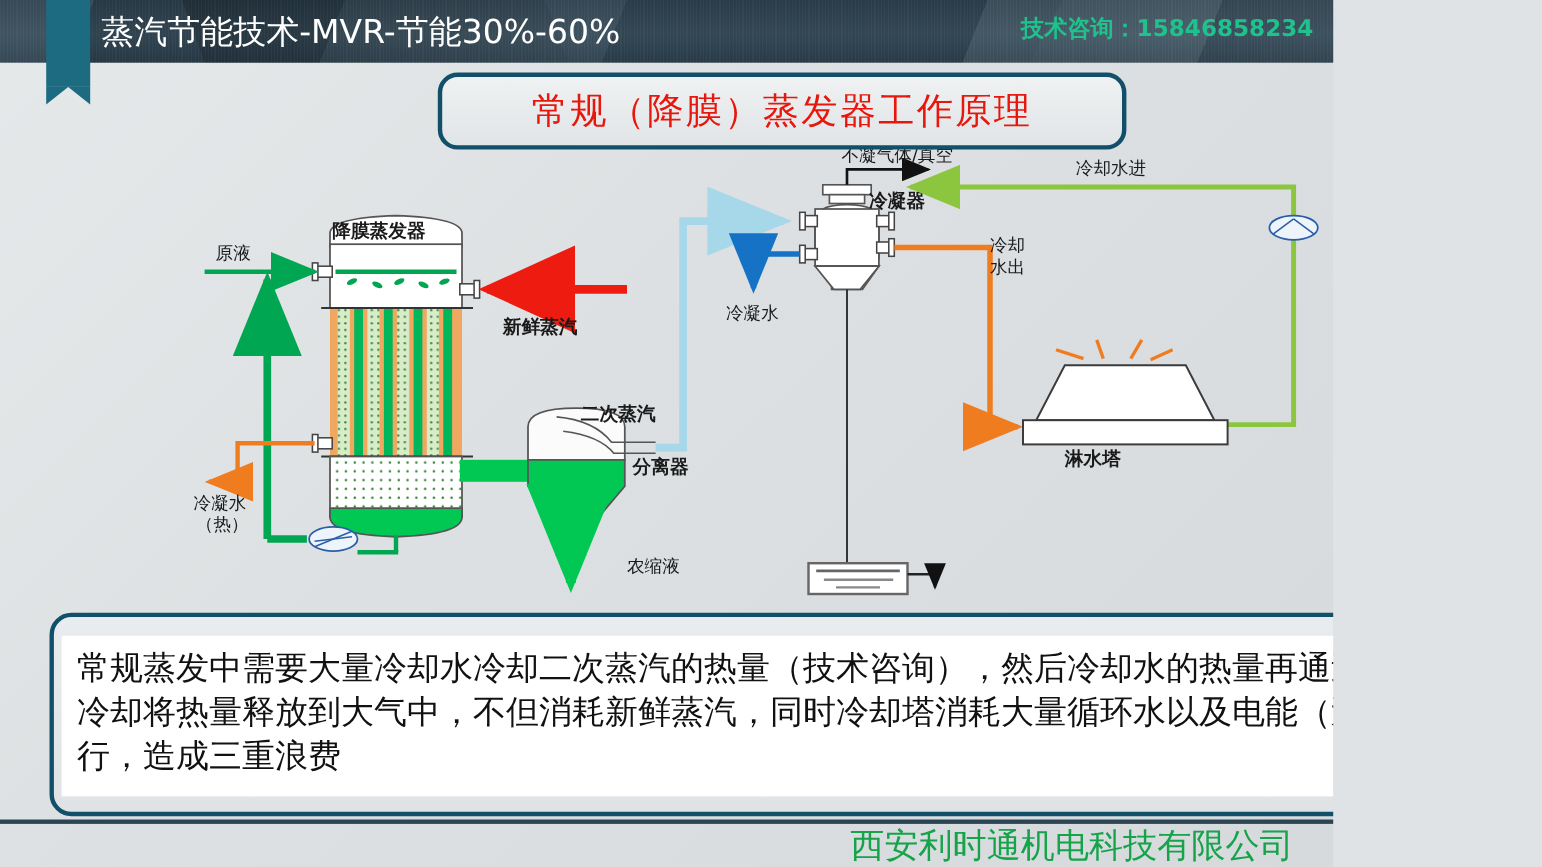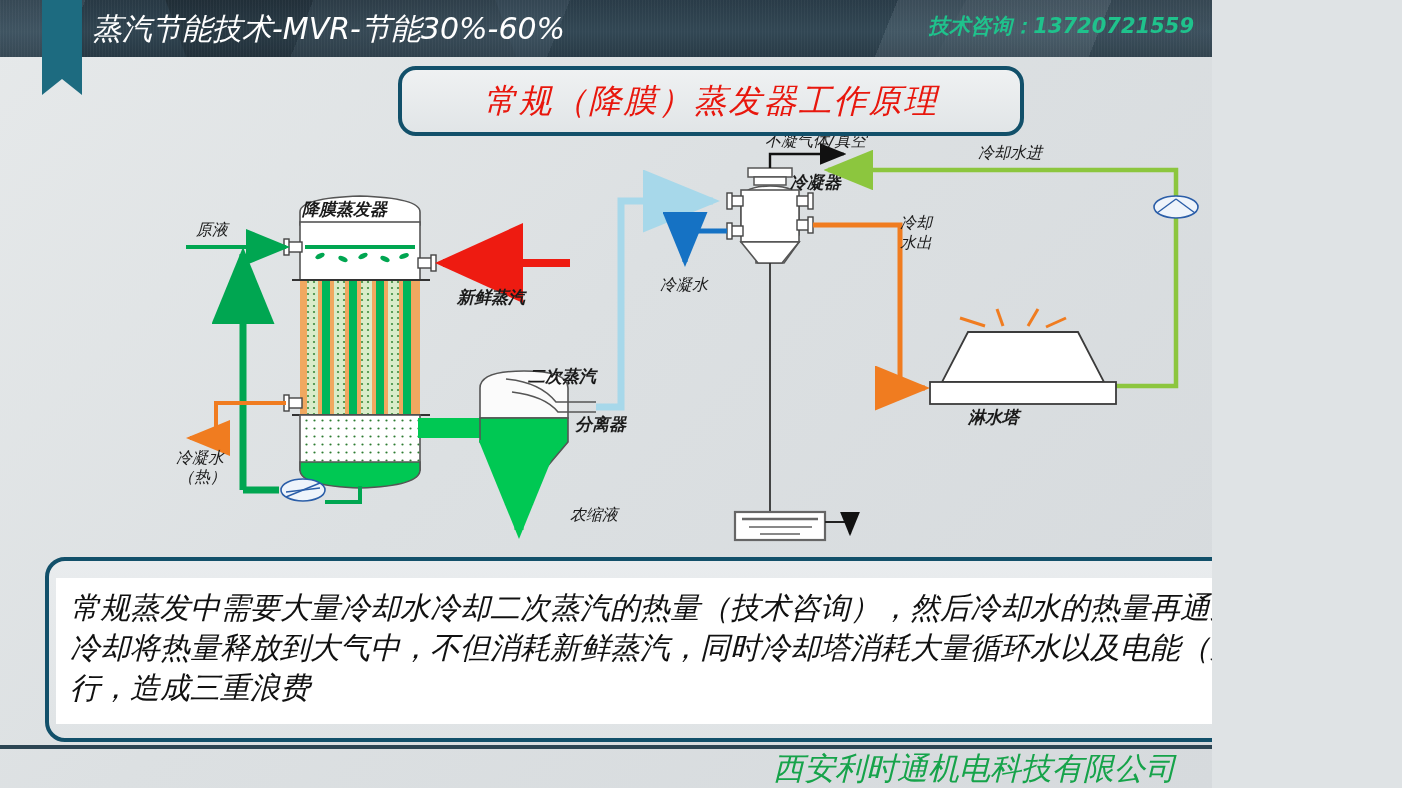--- a/index.html
+++ b/index.html
@@ -4,21 +4,20 @@
 <style>
   html,body{margin:0;padding:0;}
   body{
     width:1402px;height:788px;overflow:hidden;
     font-family:"Liberation Sans","DejaVu Sans",sans-serif;
     background:#dfe3e5;
   }
   #stage{position:relative;width:1212px;height:788px;overflow:hidden;
     background:
       linear-gradient(135deg,#e6e9ea 0%, #dce0e2 45%, #d6dadd 100%);
-    font-style: italic;
   }
 
   
   .hdr{position:absolute;left:0;top:0;width:1402px;height:57px;
     background:
       linear-gradient(112deg, rgba(255,255,255,.05) 0 6%, rgba(0,0,0,.10) 6% 22%, rgba(255,255,255,.04) 22% 40%, rgba(0,0,0,.06) 40% 63%, rgba(255,255,255,.07) 63% 78%, rgba(0,0,0,.05) 78% 100%),
       linear-gradient(180deg,#2c3f4c 0%, #354b59 55%, #2b3e4b 100%);
     overflow:hidden;}
   .hdr .facetA{position:absolute;right:0;top:-30px;width:420px;height:130px;
     background:linear-gradient(200deg, rgba(255,255,255,.09), rgba(255,255,255,0));
@@ -72,21 +71,21 @@
 
 <div id="stage">
 
   <div class="hdr">
     <div class="facetB"></div>
     <div class="facetA"></div>
     <div class="stripes"></div>
   </div>
   <div class="ribbon"></div>
   <div class="hdr-title">蒸汽节能技术-MVR-节能30%-60%</div>
-  <div class="hdr-contact">技术咨询：13720721559</div>
+  <div class="hdr-contact">技术咨询：15846858234</div>
 
   <div class="titlebox">
     <span>常规（降膜）蒸发器工作原理</span>
   </div>
 
   <svg id="diagram" viewBox="0 0 1402 430">
     <defs>
       <marker id="mGreen" markerWidth="11" markerHeight="9" refX="10" refY="4.5" orient="auto">
         <path d="M0,0 L11,4.5 L0,9 z" fill="#00a651"></path>
       </marker>

